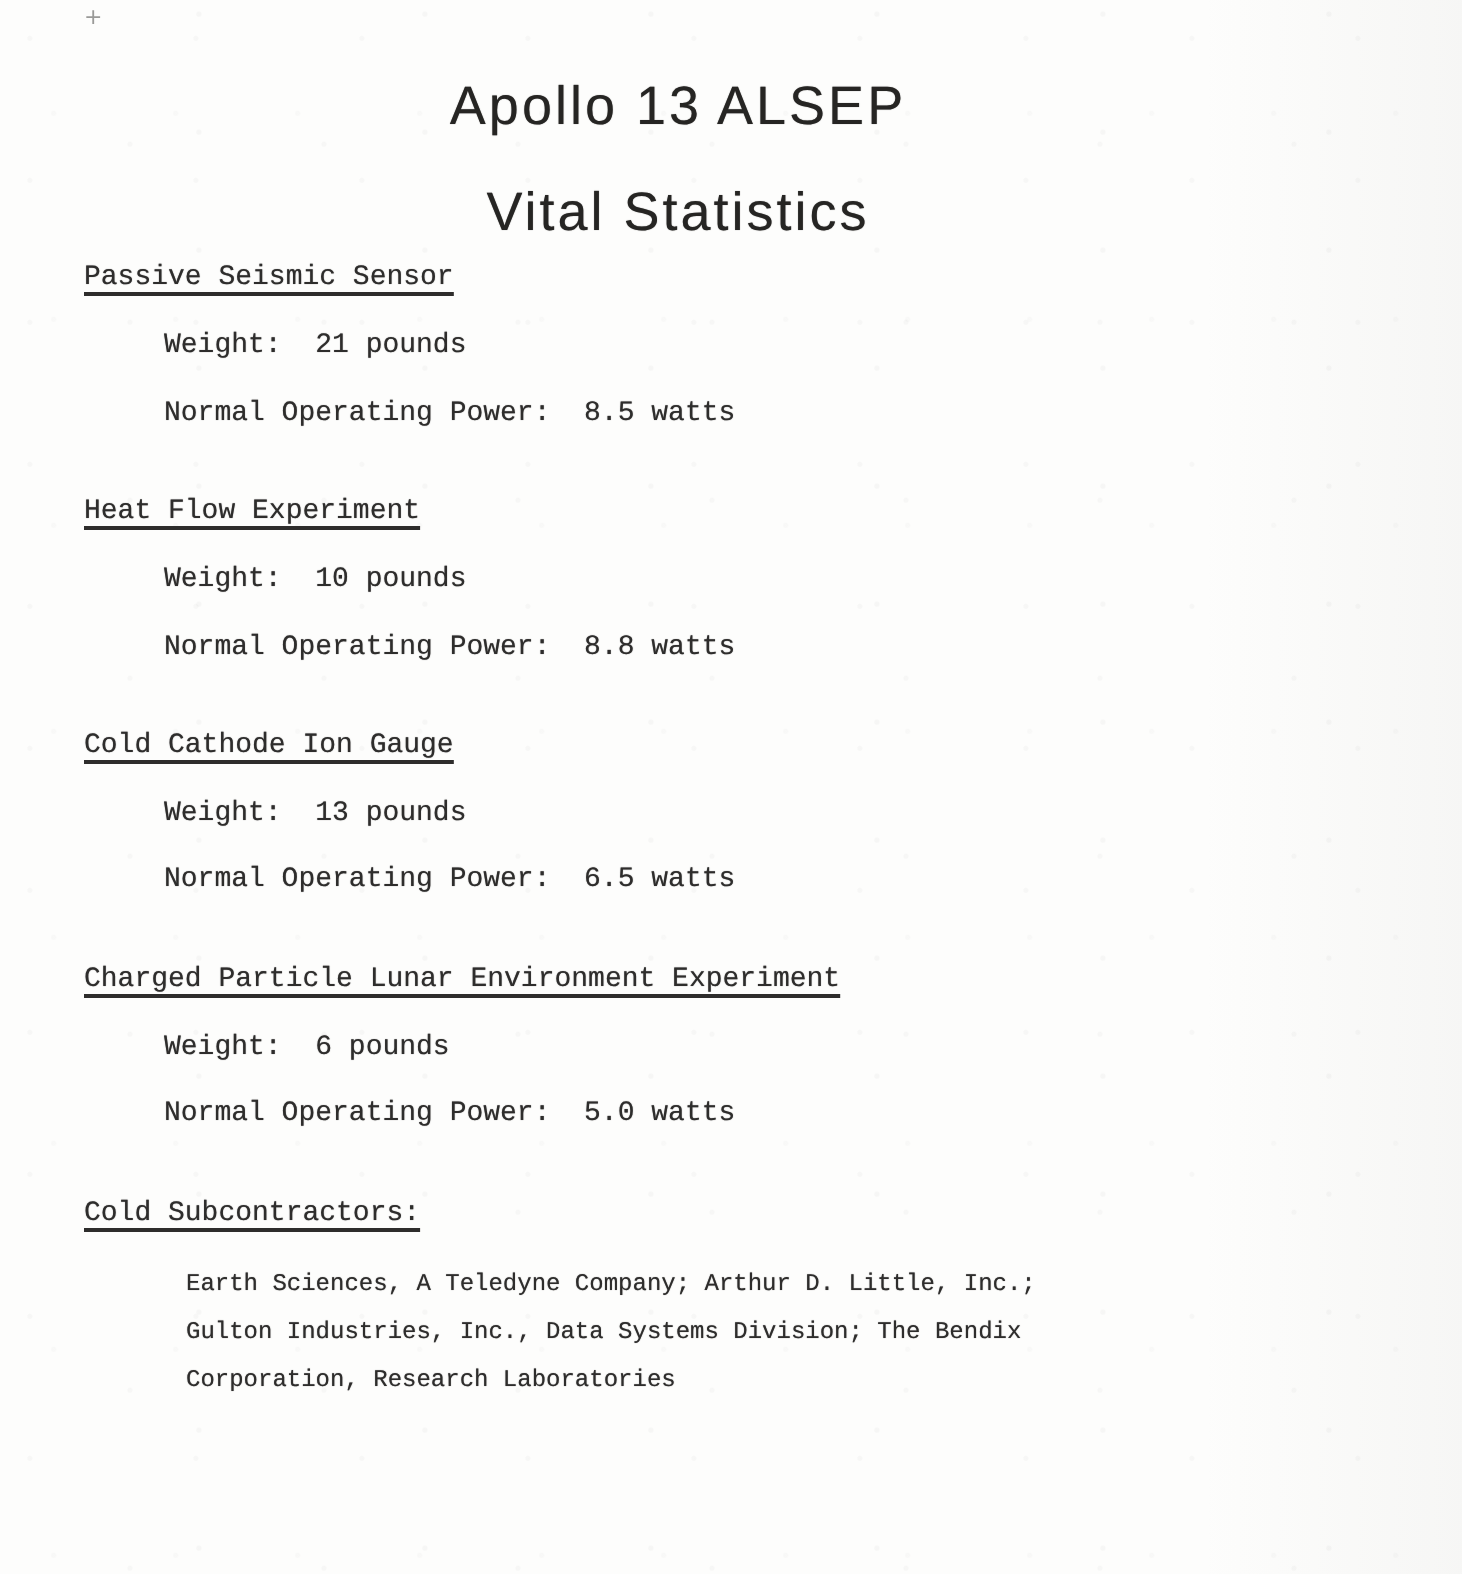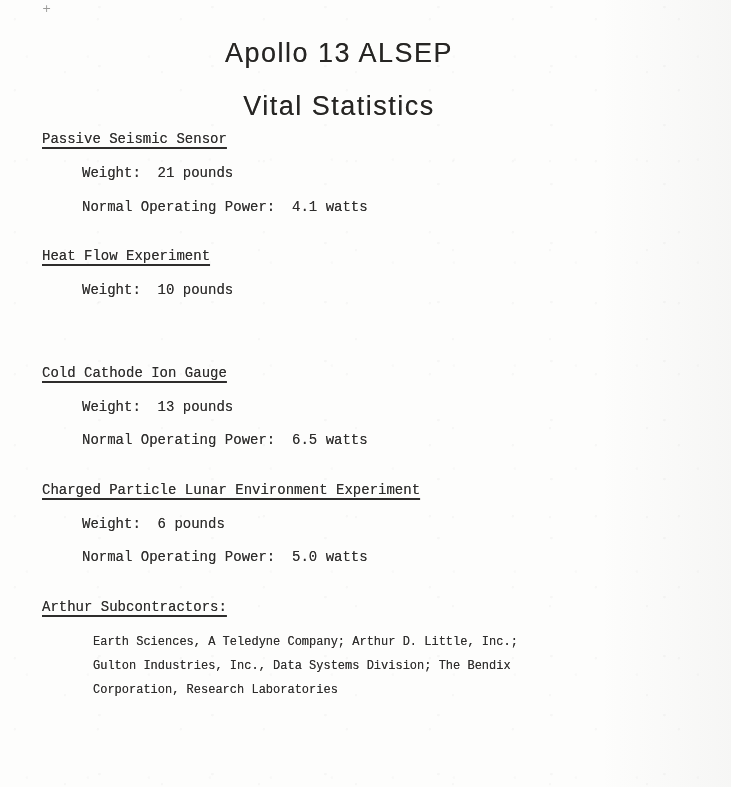--- a/index.html
+++ b/index.html
@@ -80,31 +80,32 @@
 
 <div class="page">
 
   <span class="pencil-mark">+</span>
 
   <div class="title" style="top: 38px;">Apollo 13 ALSEP</div>
   <div class="title" style="top: 79px; margin-top: 12px;">Vital Statistics</div>
 
   <div class="line section-heading" style="top: 131px;">Passive Seismic Sensor</div>
   <div class="line stat-line" style="top: 165px;">Weight:  21 pounds</div>
-  <div class="line stat-line" style="top: 199px;">Normal Operating Power:  4.1 watts</div>
+  <div class="line stat-line" style="top: 199px;">Normal Operating Power:  8.5 watts</div>
 
   <div class="line section-heading" style="top: 248px;">Heat Flow Experiment</div>
   <div class="line stat-line" style="top: 282px; text-align: right;">Weight:  10 pounds</div>
+  <div class="line stat-line" style="top: 316px;">Normal Operating Power:  8.8 watts</div>
 
   <div class="line section-heading" style="top: 365px;">Cold Cathode Ion Gauge</div>
   <div class="line stat-line" style="top: 399px;">Weight:  13 pounds</div>
   <div class="line stat-line" style="top: 432px;">Normal Operating Power:  6.5 watts</div>
 
   <div class="line section-heading" style="top: 482px;">Charged Particle Lunar Environment Experiment</div>
   <div class="line stat-line" style="top: 516px;">Weight:  6 pounds</div>
   <div class="line stat-line" style="top: 549px;">Normal Operating Power:  5.0 watts</div>
 
-  <div class="line section-heading" style="top: 599px;">Arthur Subcontractors:</div>
+  <div class="line section-heading" style="top: 599px;">Cold Subcontractors:</div>
   <div class="para" style="top: 630px;">Earth Sciences, A Teledyne Company; Arthur D. Little, Inc.;
 Gulton Industries, Inc., Data Systems Division; The Bendix
 Corporation, Research Laboratories</div>
 
 </div>
 
 </body></html>

